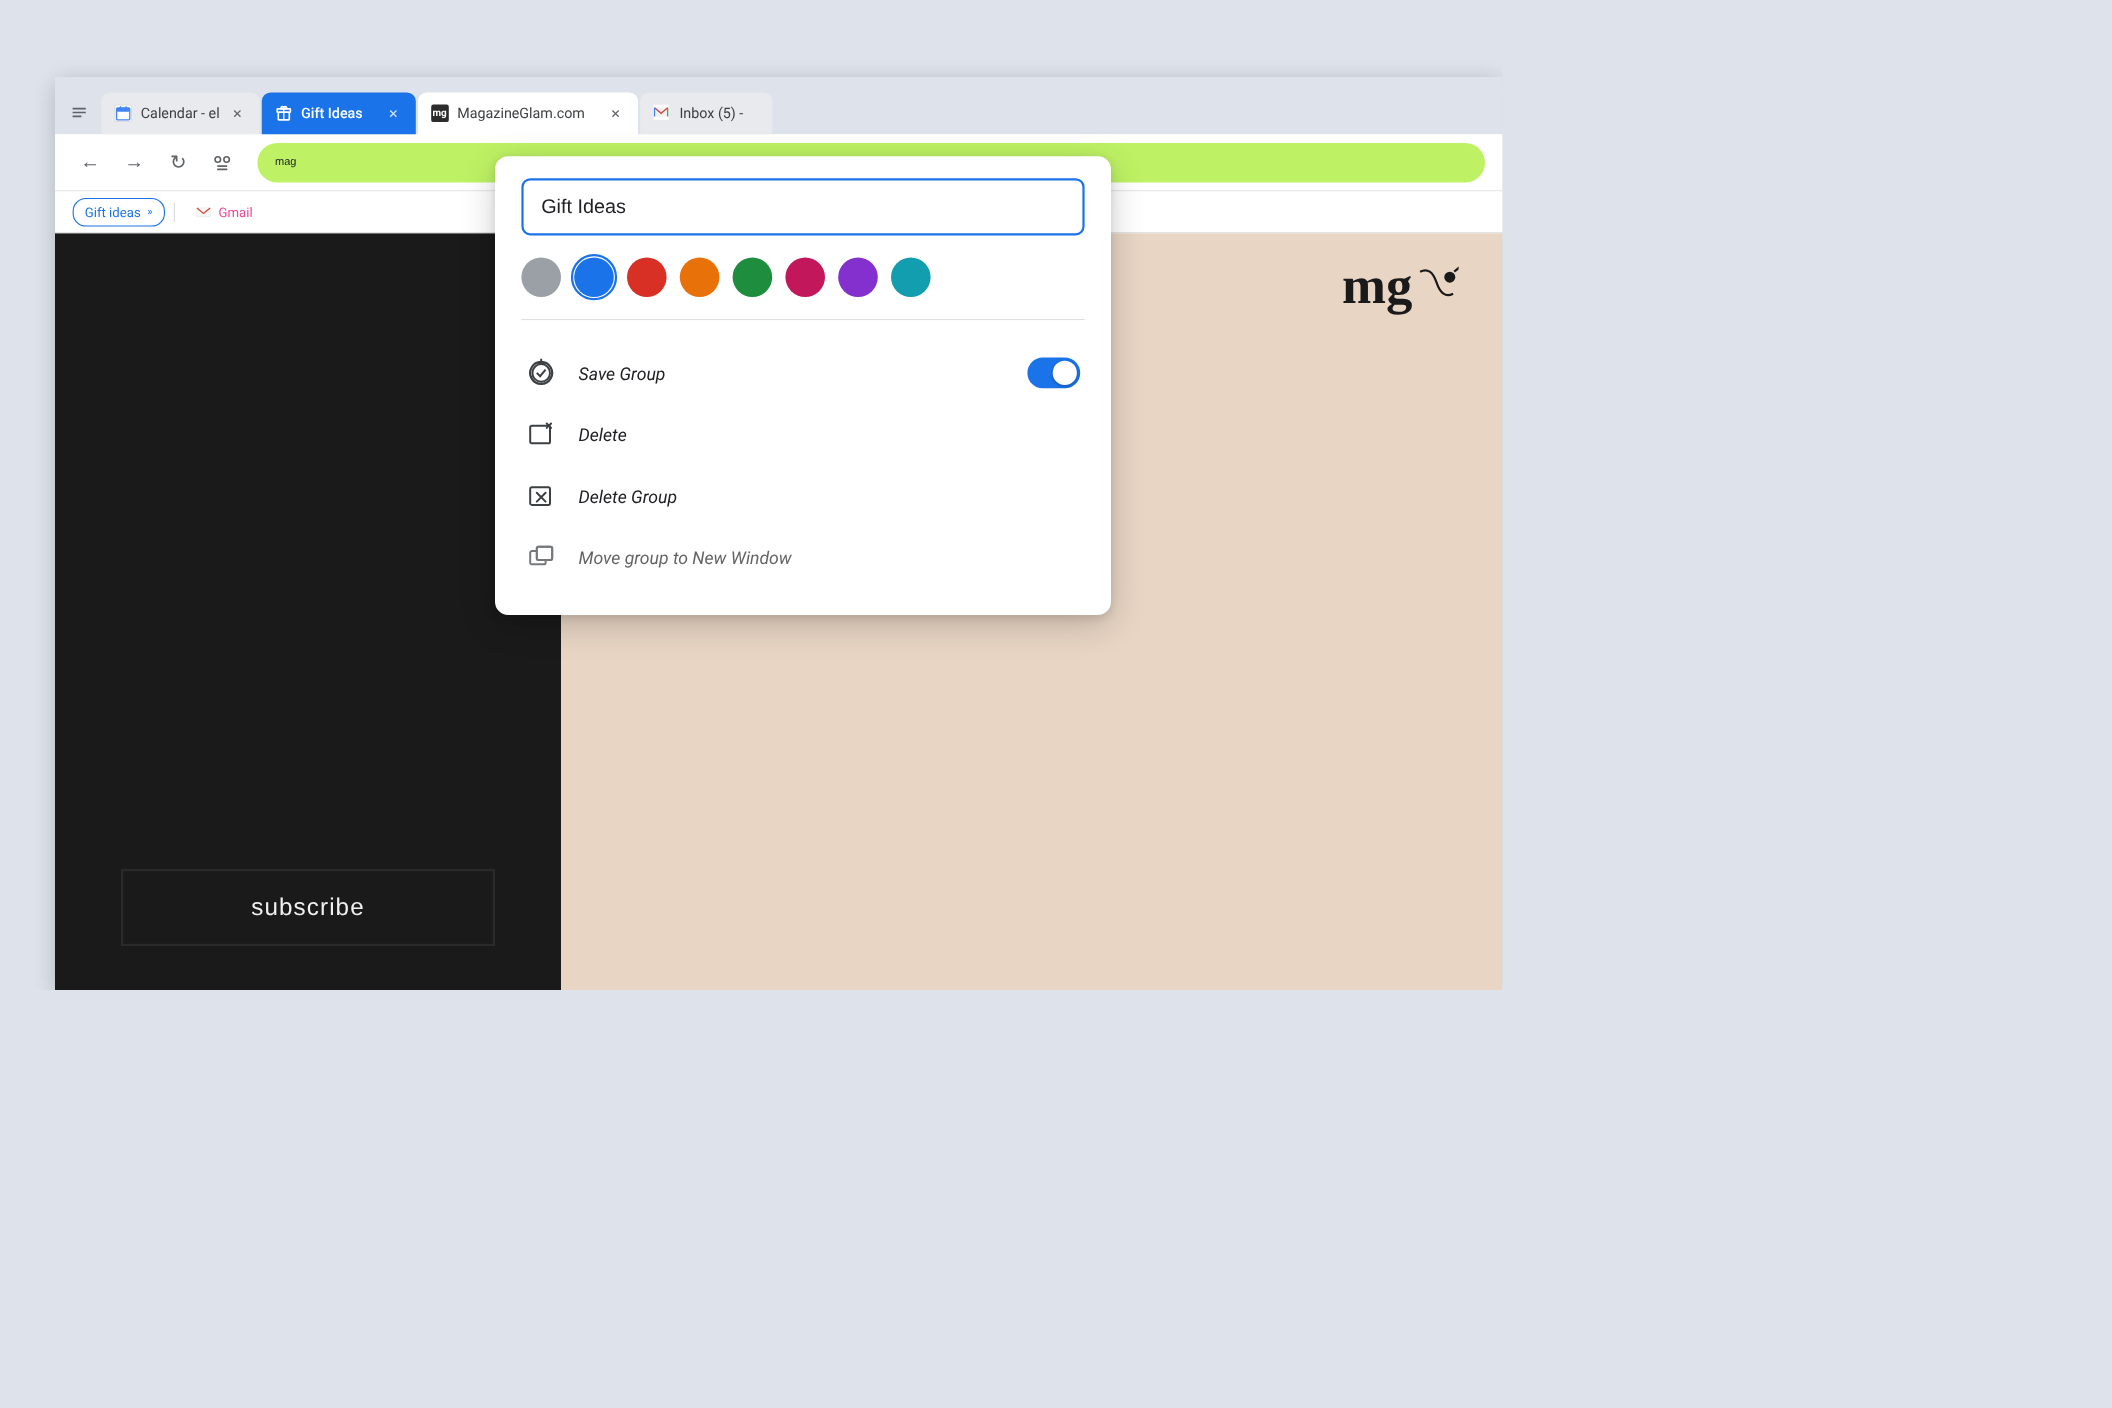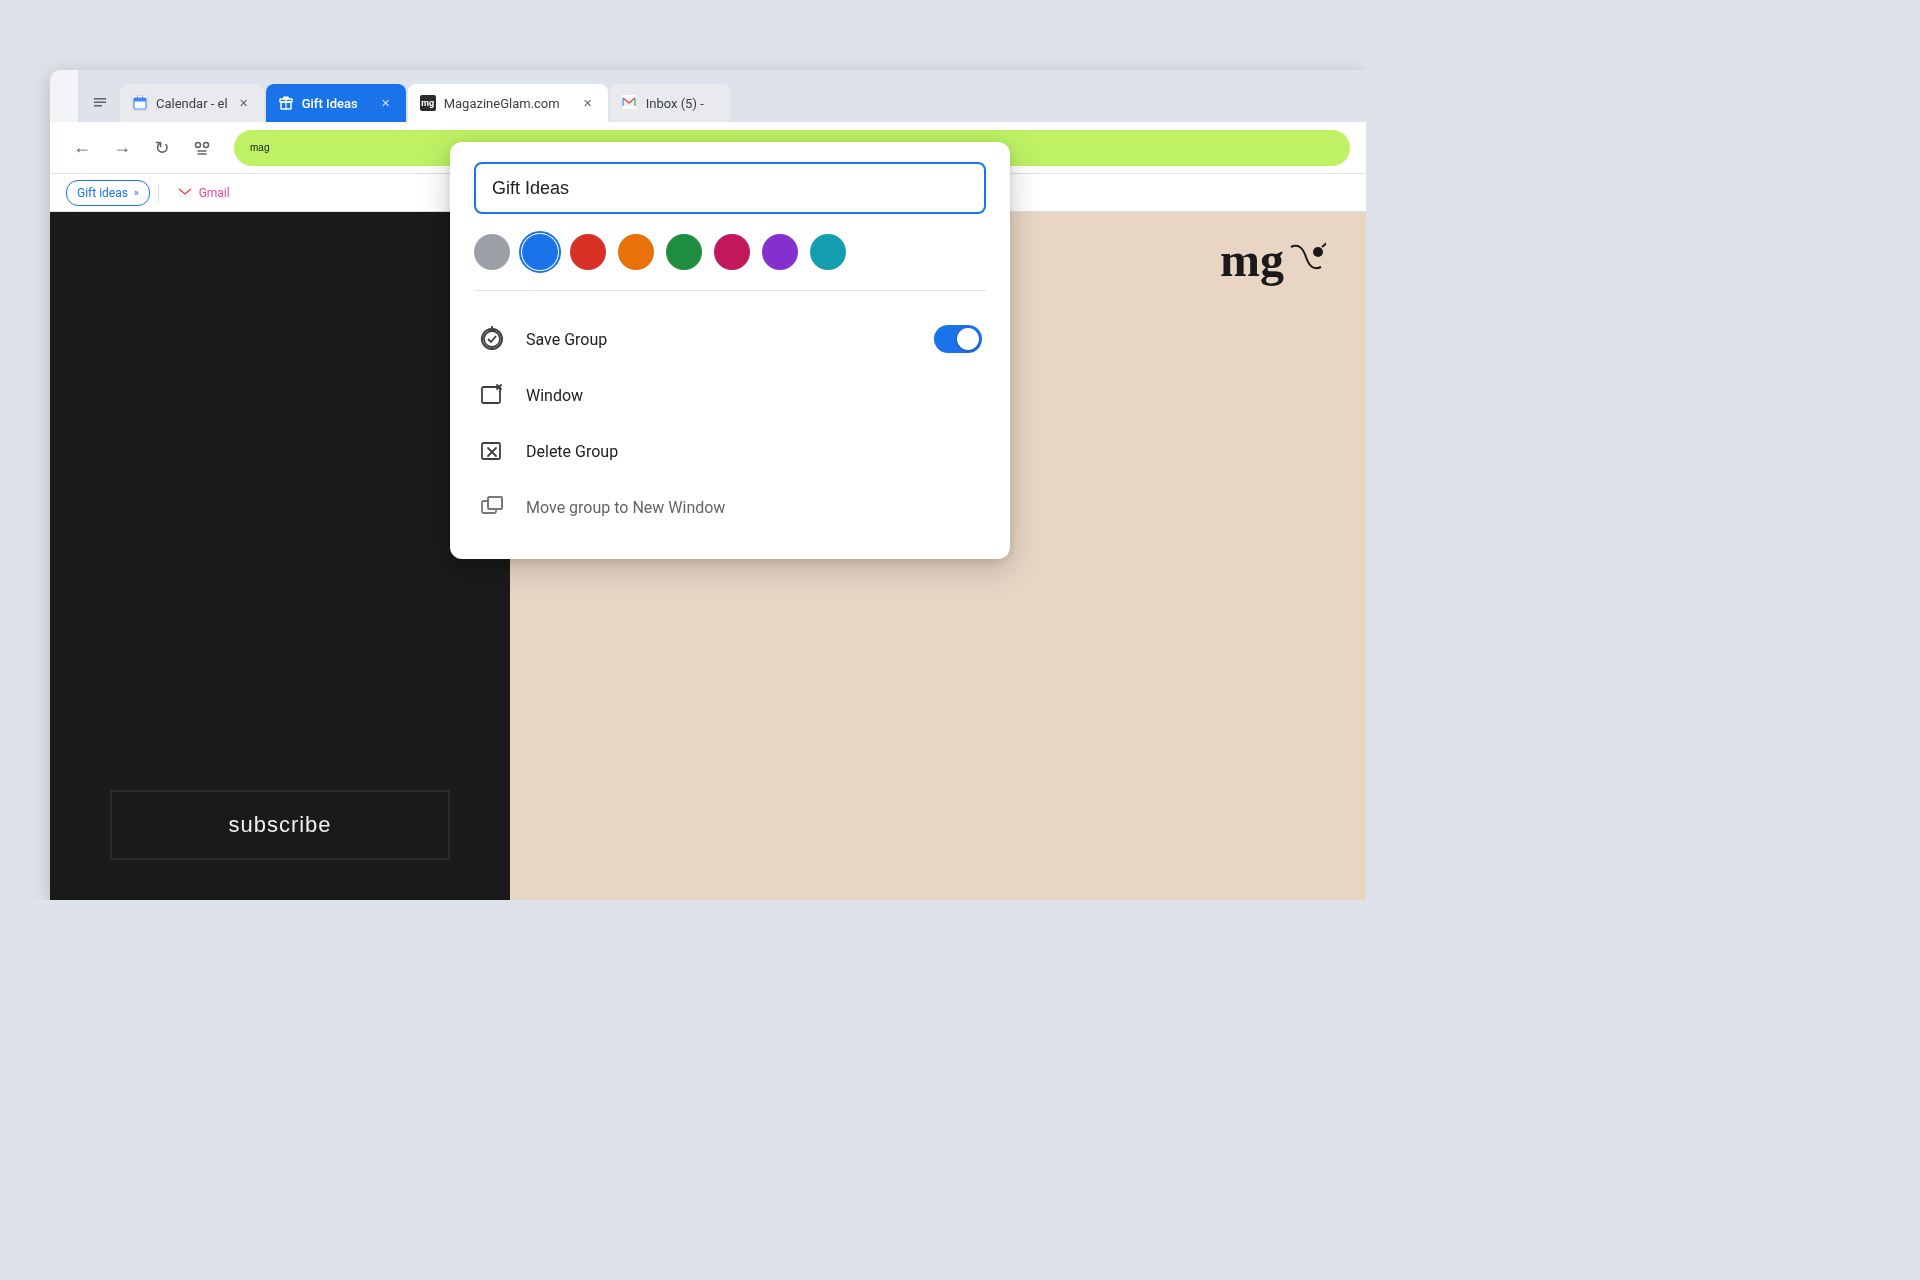--- a/index.html
+++ b/index.html
@@ -26,21 +26,20 @@
     }
 
     
     .tab-bar {
       display: flex;
       align-items: flex-end;
       height: 52px;
       background: #dee3eb;
       padding: 0 8px;
       gap: 2px;
-      margin-left: 28px;
     }
 
     .tab-list-btn {
       width: 28px;
       height: 28px;
       border-radius: 50%;
       background: transparent;
       border: none;
       cursor: pointer;
       display: flex;
@@ -303,20 +302,21 @@
 
     
     .menu-item {
       display: flex;
       align-items: center;
       height: 56px;
       gap: 20px;
       cursor: pointer;
       padding: 0 4px;
       border-radius: 8px;
+      font-style: italic;
     }
 
     .menu-icon {
       width: 28px;
       height: 28px;
       display: flex;
       align-items: center;
       justify-content: center;
       color: #3c4043;
       font-size: 22px;
@@ -524,21 +524,21 @@
 
   
   <div class="menu-item">
     <div class="menu-icon">
       <svg width="26" height="26" viewBox="0 0 26 26" fill="none" stroke="#3c4043" stroke-width="1.8">
         <rect x="3" y="5" width="18" height="16" rx="1.5"></rect>
         <path d="M18 3 L22 7" stroke-linecap="round"></path>
         <path d="M22 3 L18 7" stroke-linecap="round"></path>
       </svg>
     </div>
-    <span class="menu-label">Window</span>
+    <span class="menu-label">Delete</span>
   </div>
 
   
   <div class="menu-item">
     <div class="menu-icon">
       <svg width="26" height="26" viewBox="0 0 26 26" fill="none" stroke="#3c4043" stroke-width="1.8">
         <rect x="3" y="5" width="18" height="16" rx="1.5"></rect>
         <path d="M9 10 L17 18 M17 10 L9 18" stroke-linecap="round"></path>
       </svg>
     </div>

